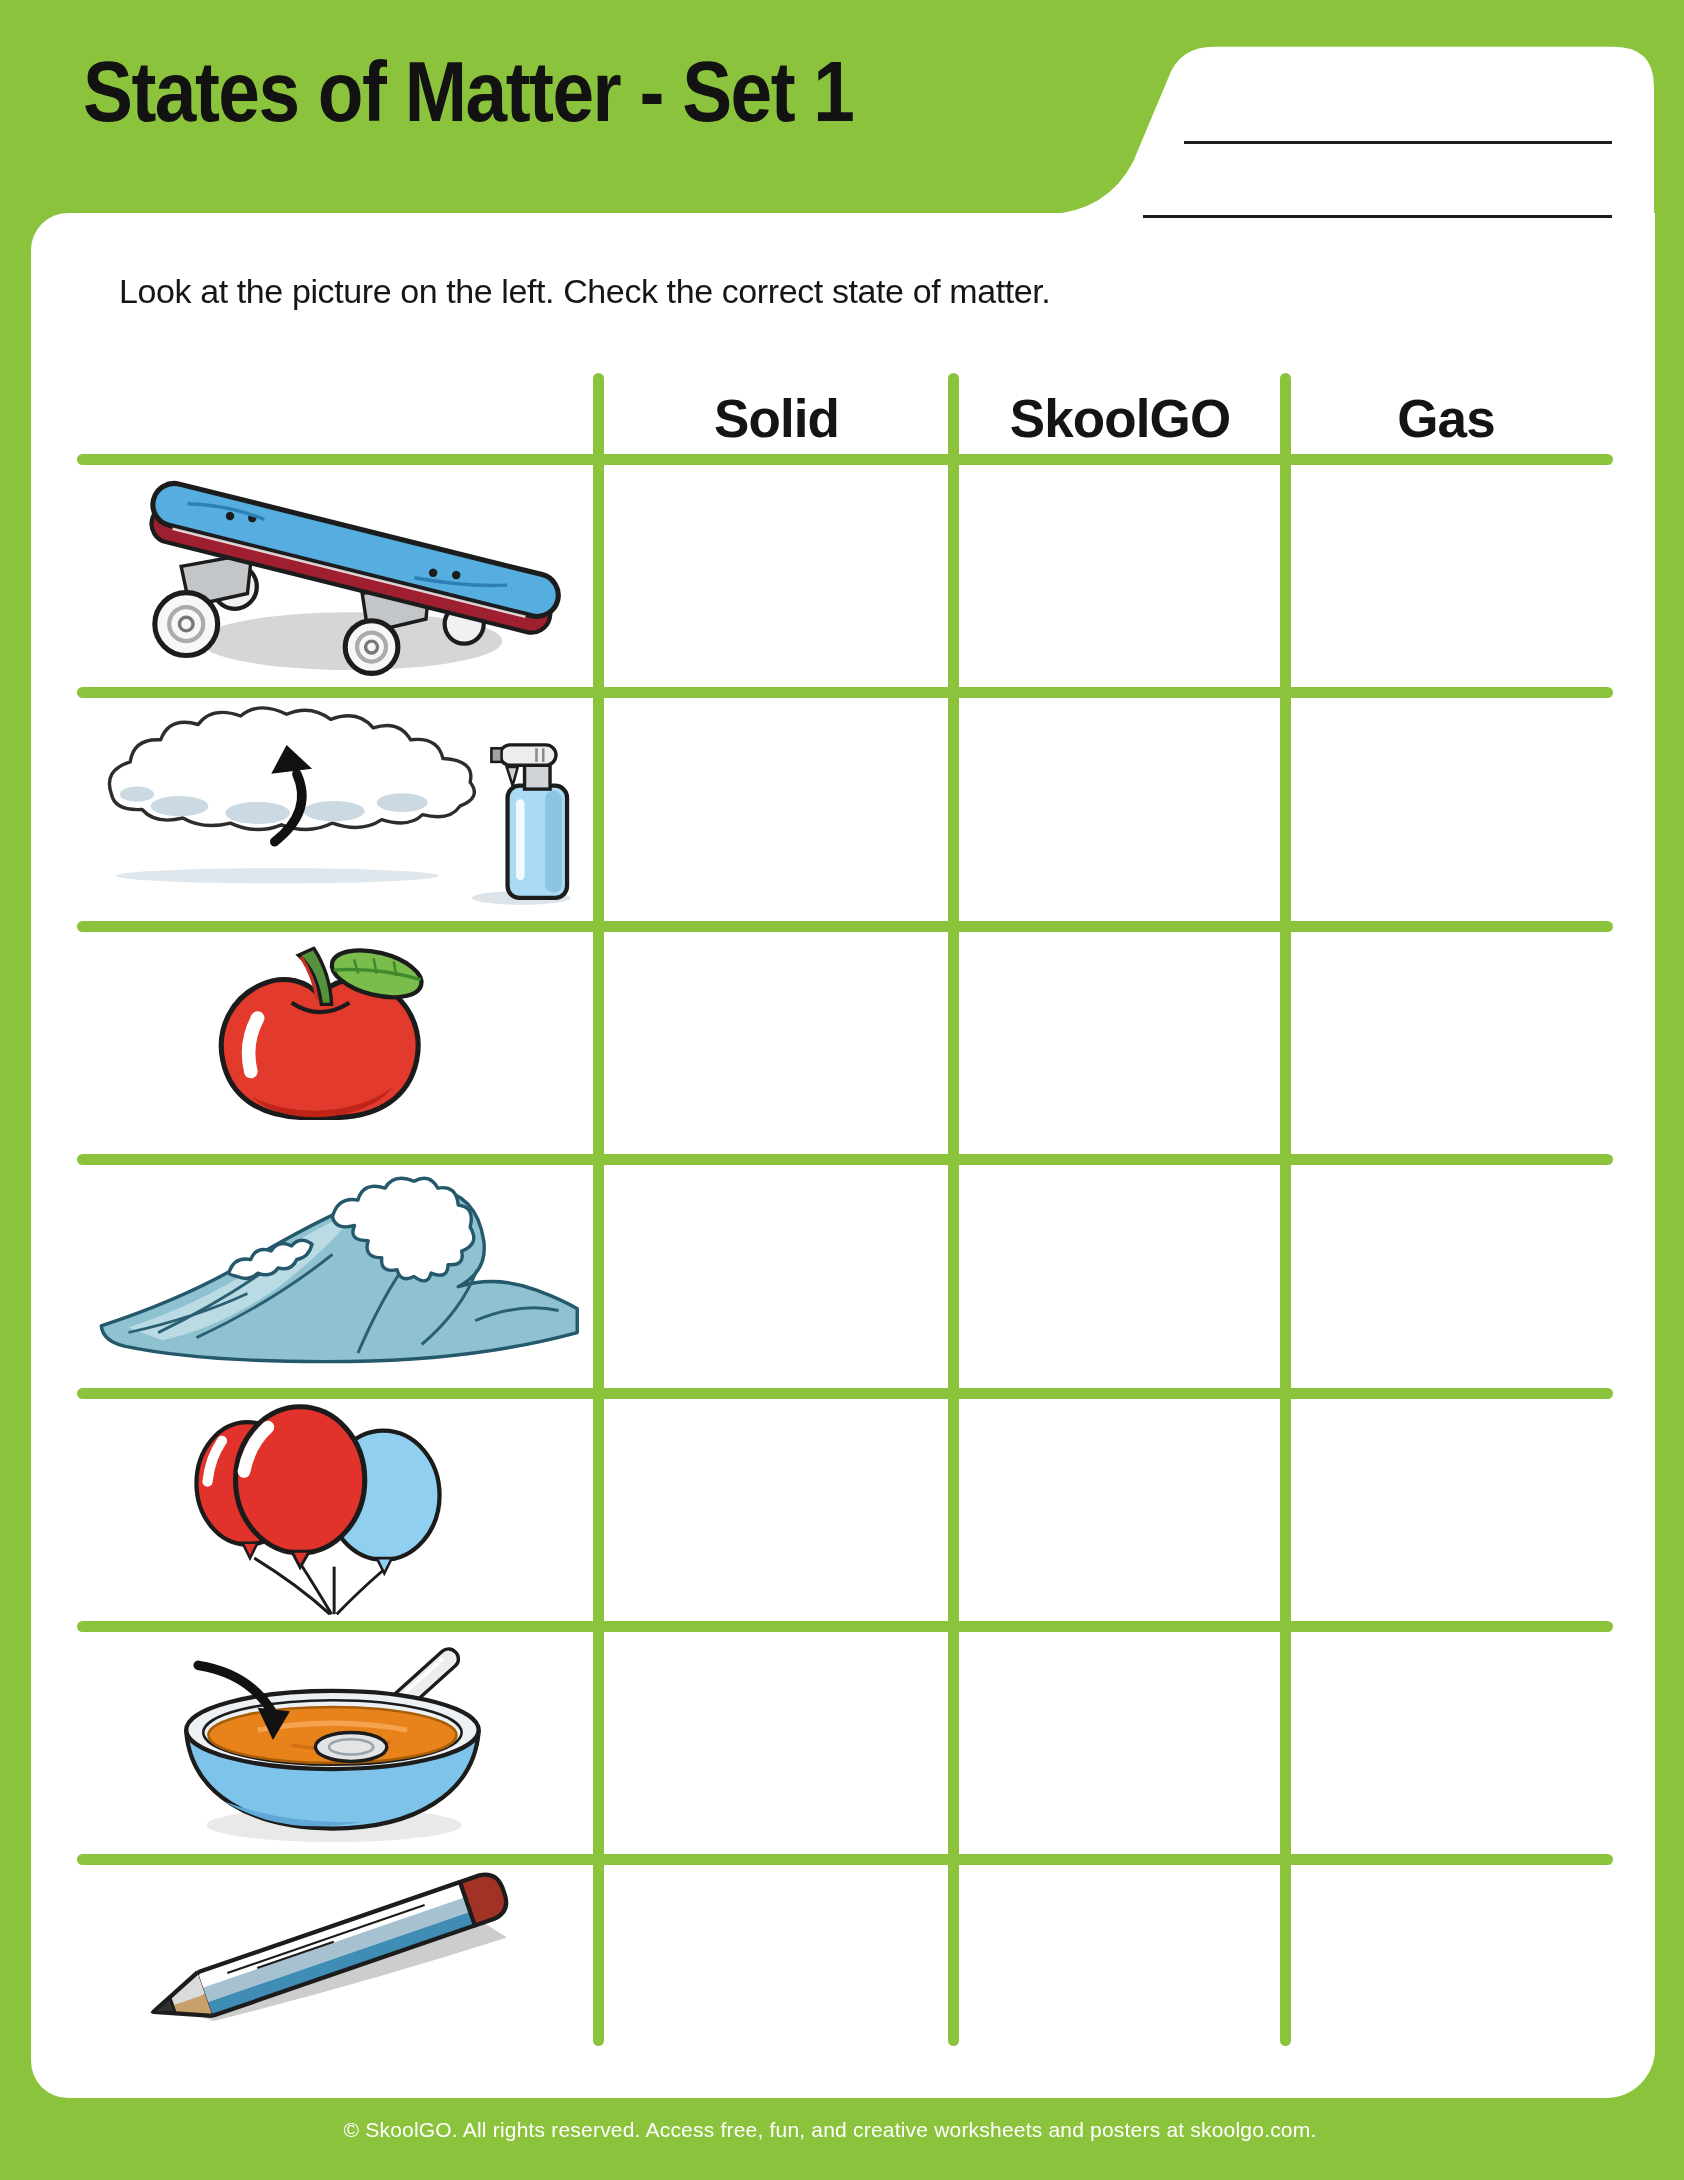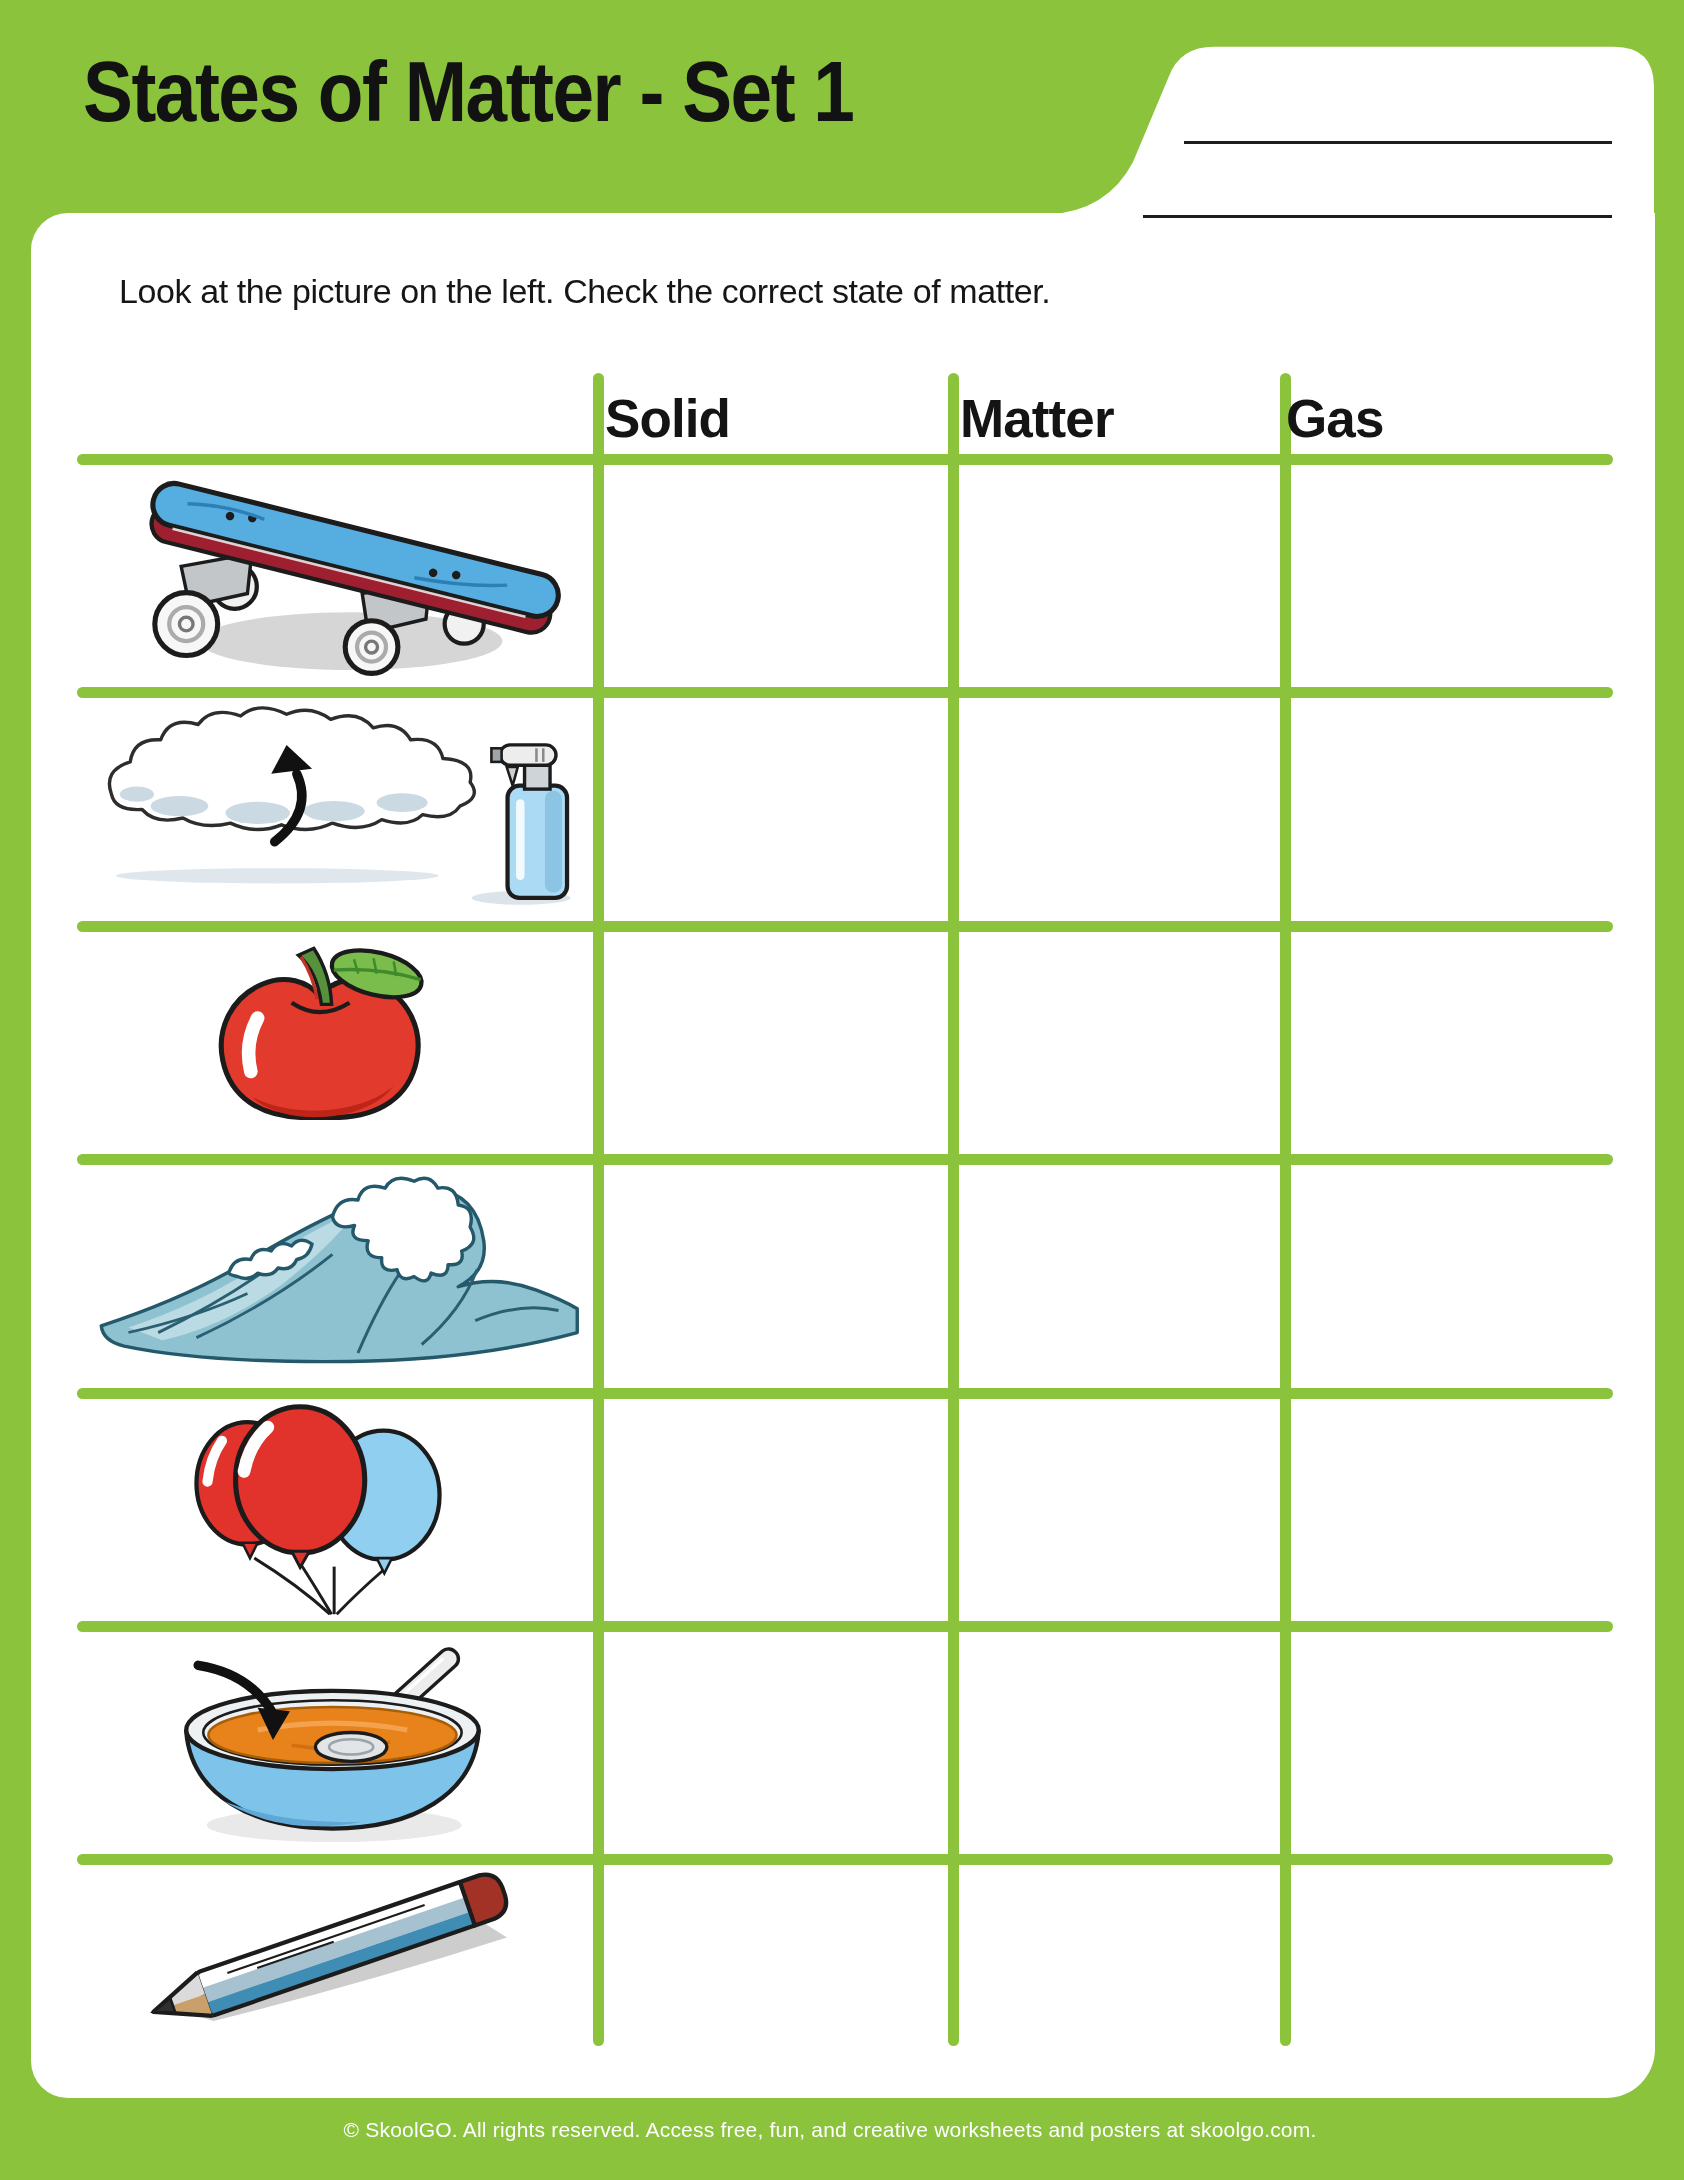--- a/index.html
+++ b/index.html
@@ -25,21 +25,21 @@
   
   .instruction{
     position:absolute;left:111px;top:264px;margin:8px;
     font-size:34px;color:#161616;letter-spacing:-0.4px;
   }
   
   .hline{position:absolute;left:77px;width:1536px;height:11px;border-radius:6px;background:#8CC33D;}
   .vline{position:absolute;top:373px;height:1673px;width:11px;border-radius:6px;background:#8CC33D;}
   
   .colhead{
-    position:absolute;top:383px;height:72px;line-height:72px;
+    position:absolute;top:383px;height:72px;line-height:72px;text-align:center;
     font-weight:bold;font-size:53px;color:#141414;letter-spacing:-0.9px;
   }
   #head-solid{left:605px;width:343px;}
   #head-liquid{left:960px;width:320px;}
   #head-gas{left:1286px;width:320px;}
   
   .pic{position:absolute;left:77px;width:516px;}
   .pic svg{width:100%;height:100%;display:block;}
   
   .cell{position:absolute;background:transparent;}
@@ -80,21 +80,21 @@
 <div class="hline" style="top:921px"></div>
 <div class="hline" style="top:1154px"></div>
 <div class="hline" style="top:1388px"></div>
 <div class="hline" style="top:1621px"></div>
 <div class="hline" style="top:1854px"></div>
 <div class="vline" style="left:593px"></div>
 <div class="vline" style="left:948px"></div>
 <div class="vline" style="left:1280px"></div>
 
 <div id="head-solid" class="colhead">Solid</div>
-<div id="head-liquid" class="colhead">Matter</div>
+<div id="head-liquid" class="colhead">SkoolGO</div>
 <div id="head-gas" class="colhead">Gas</div>
 
 <div class="pic r1" aria-label="skateboard">
   <svg viewBox="0 0 606 260">
     <ellipse cx="322" cy="206" rx="178" ry="34" fill="#D6D6D6"></ellipse>
     <circle cx="185" cy="142" r="26" fill="#F1F1F1" stroke="#1c1c1c" stroke-width="5"></circle>
     <circle cx="455" cy="186" r="23" fill="#F1F1F1" stroke="#1c1c1c" stroke-width="5"></circle>
     <path d="M 122 118 L 205 103 L 200 150 L 132 165 Z" fill="#C2C6C9" stroke="#1c1c1c" stroke-width="4"></path>
     <path d="M 335 150 L 415 132 L 410 180 L 342 196 Z" fill="#C2C6C9" stroke="#1c1c1c" stroke-width="4"></path>
     <g transform="rotate(14 327 108)">

